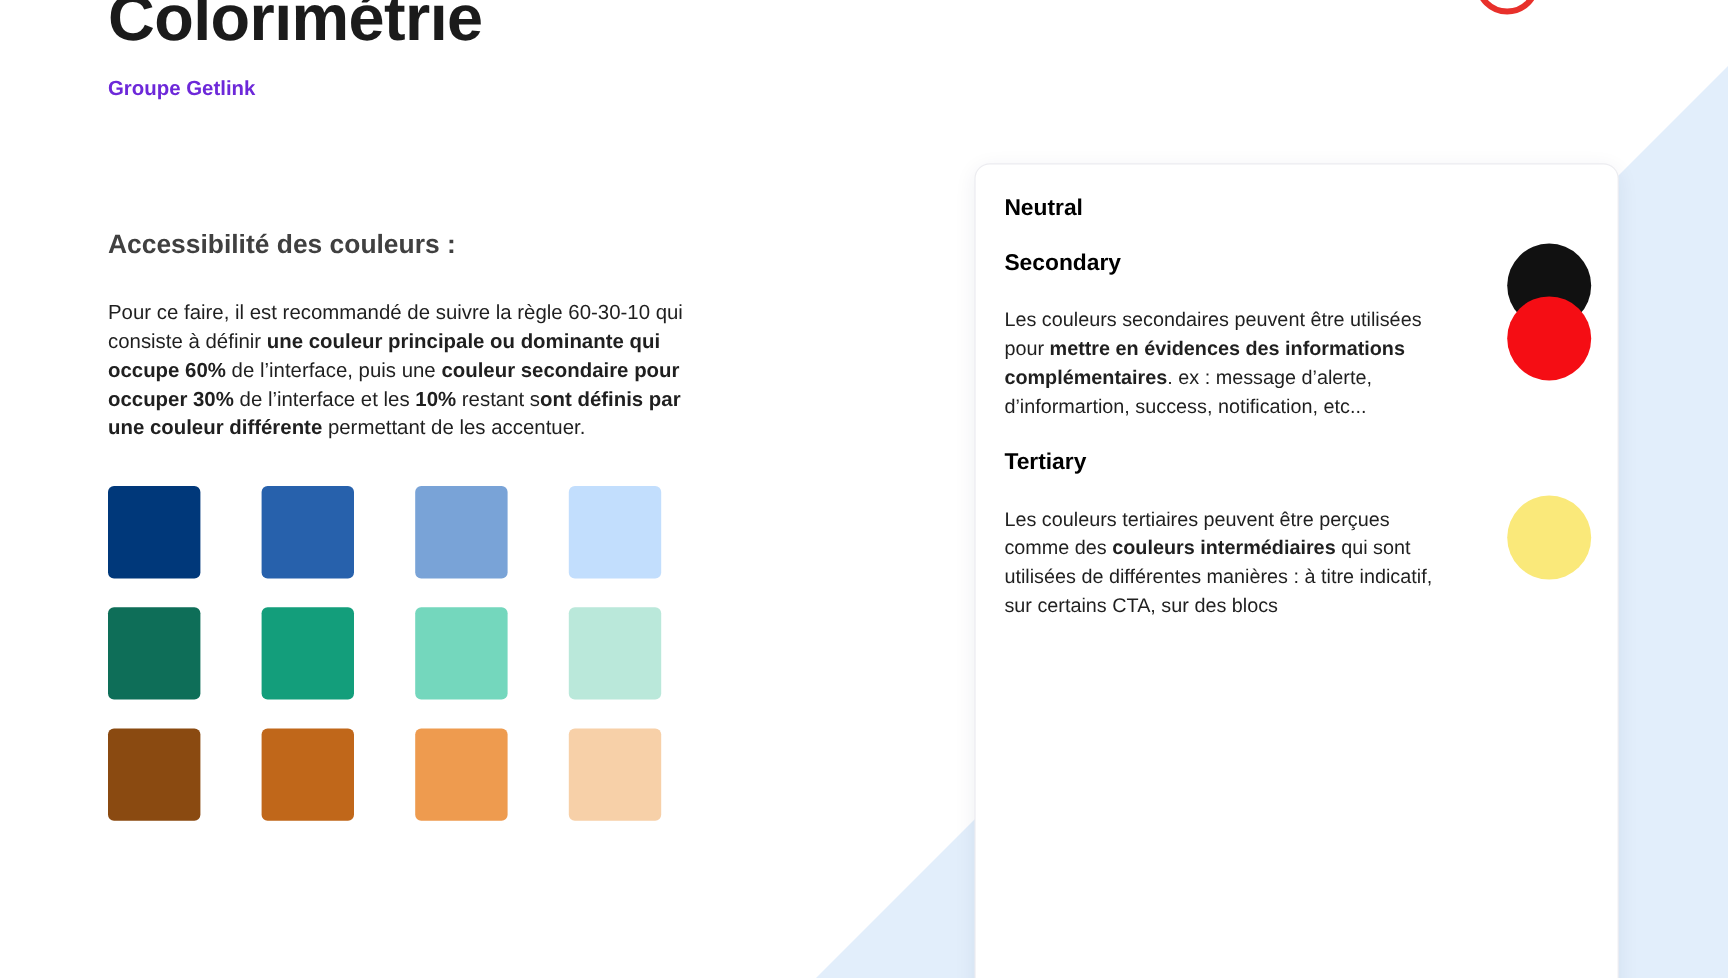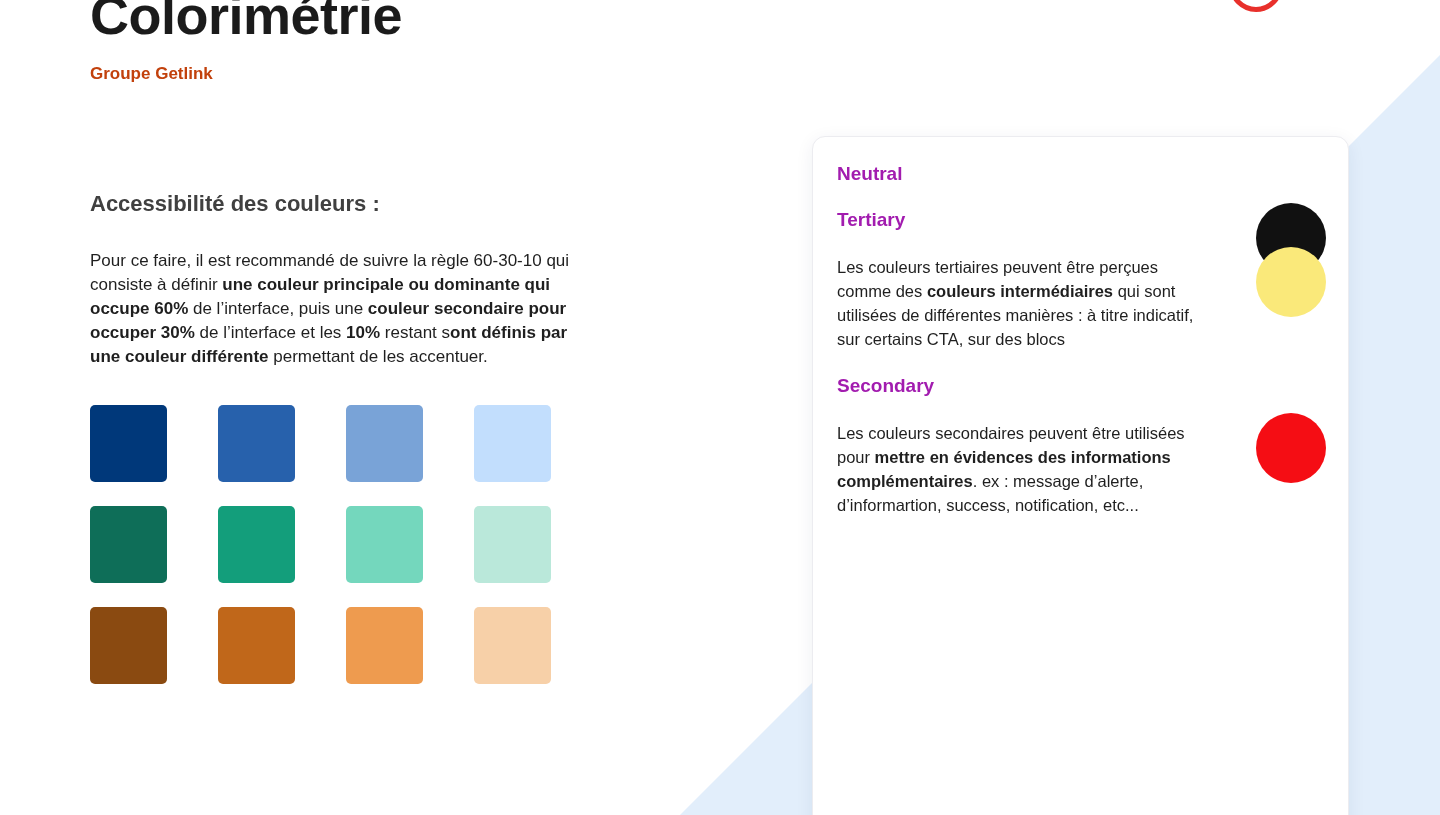--- a/index.html
+++ b/index.html
@@ -49,21 +49,21 @@
     line-height: 54px;
     font-weight: 700;
     color: #1b1b1b;
     letter-spacing: -0.5px;
     margin-top: -12px;
   }
 
   .page-subtitle {
     font-size: 17px;
     font-weight: 700;
-    color: #c2410c;
+    color: #6d28d9;
     margin-top: 22px;
   }
 
   .section-heading {
     font-size: 22px;
     font-weight: 700;
     color: #404040;
     margin-top: 107px;
   }
 
@@ -110,21 +110,21 @@
   .card-section {
     position: relative;
     padding-right: 120px;
     margin-bottom: 24px;
   }
   .card-section:last-child { margin-bottom: 0; }
 
   .card-heading {
     font-size: 19px;
     font-weight: 700;
-    color: #a21caf;
+    color: #000000;
     margin-bottom: 24px;
   }
 
   .card-text {
     font-size: 16.5px;
     line-height: 24px;
     color: #1f1f1f;
   }
   .card-text b { font-weight: 700; }
 
@@ -178,22 +178,22 @@
     </div>
 
 </div>
 
 <div class="info-card" id="info-card">
     <div class="card-section">
       <div class="card-heading">Neutral</div>
       <div class="color-dot dot-neutral" style="background: rgb(17, 17, 17);"></div>
     </div>
     <div class="card-section">
+      <div class="card-heading">Secondary</div>
+      <p class="card-text"><span>Les couleurs secondaires peuvent être utilisées pour </span><b>mettre en évidences des informations complémentaires</b><span>. ex : message d’alerte, d’informartion, success, notification, etc...</span></p>
+      <div class="color-dot dot-secondary" style="background: rgb(245, 13, 20);"></div>
+    </div>
+    <div class="card-section">
       <div class="card-heading">Tertiary</div>
       <p class="card-text"><span>Les couleurs tertiaires peuvent être perçues comme des </span><b>couleurs intermédiaires</b><span> qui sont utilisées de différentes manières : à titre indicatif, sur certains CTA, sur des blocs</span></p>
       <div class="color-dot dot-tertiary" style="background: rgb(250, 233, 122);"></div>
     </div>
-    <div class="card-section">
-      <div class="card-heading">Secondary</div>
-      <p class="card-text"><span>Les couleurs secondaires peuvent être utilisées pour </span><b>mettre en évidences des informations complémentaires</b><span>. ex : message d’alerte, d’informartion, success, notification, etc...</span></p>
-      <div class="color-dot dot-secondary" style="background: rgb(245, 13, 20);"></div>
-    </div>
   </div>
 
 </body></html>

